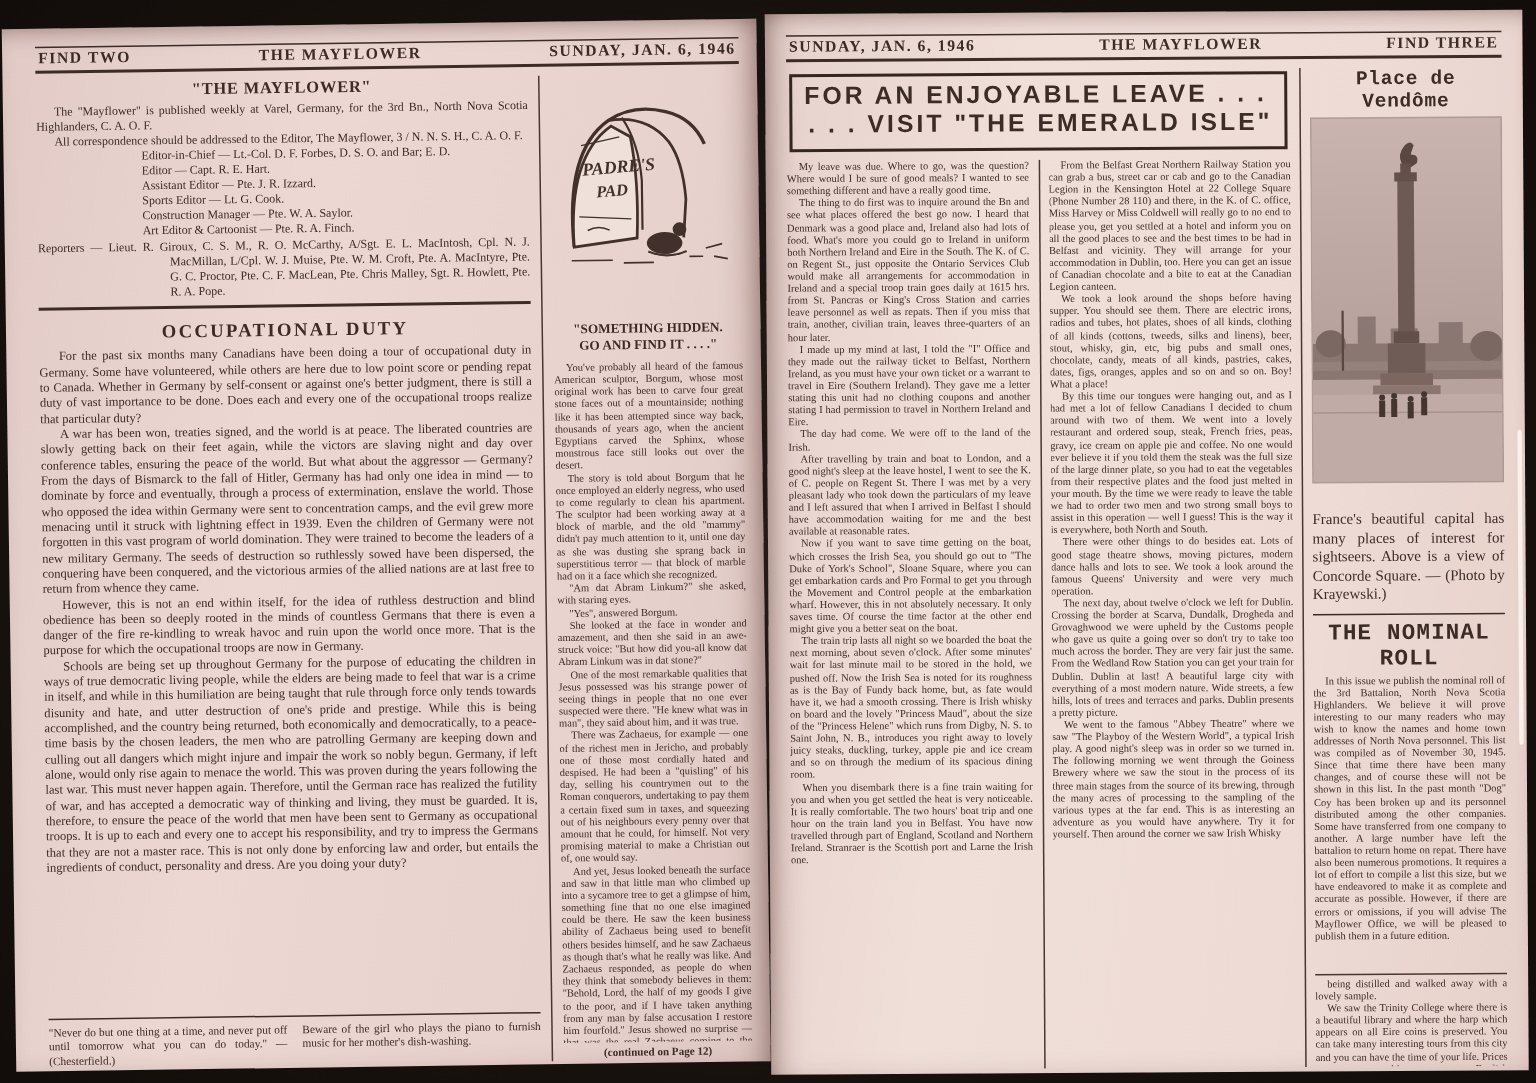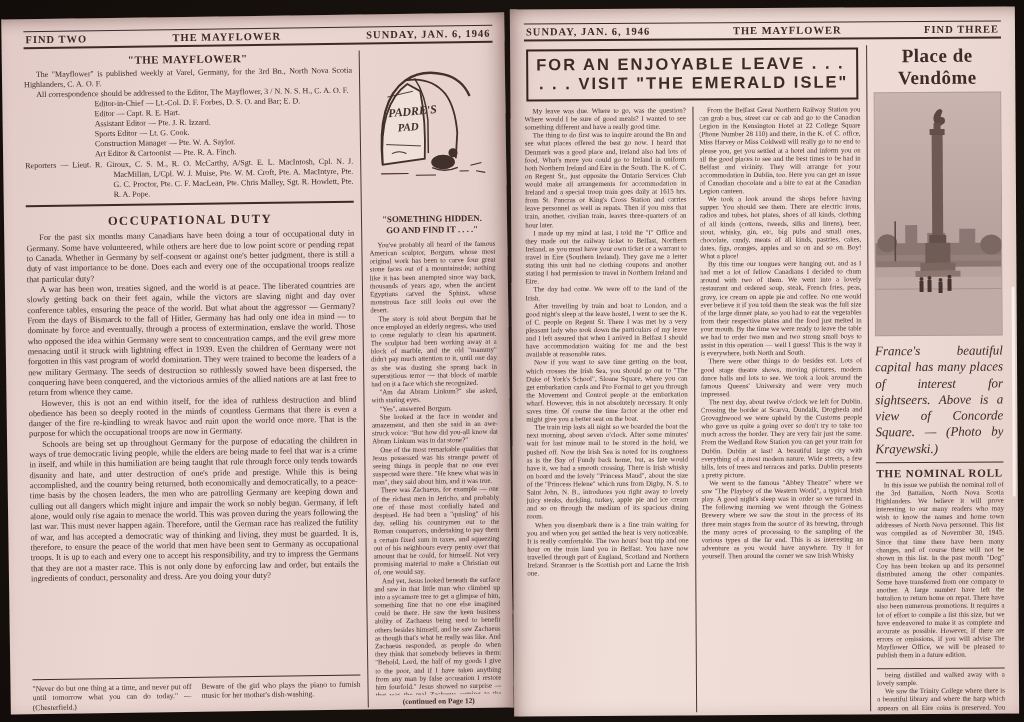--- a/index.html
+++ b/index.html
@@ -65,27 +65,27 @@
   .pg-body-right { display:flex; height:666px; }
   .main-right { width:336px; display:flex; flex-direction:column; }
   .headline-box { border:2.5px solid #35251f; padding:4px 8px 6px; margin:2px 2px 6px; }
   .headline-box .hl1 { font-family:"Liberation Sans", sans-serif; font-weight:bold; font-size:16.5px; letter-spacing:2px; }
   .headline-box .hl2 { font-family:"Liberation Sans", sans-serif; font-weight:bold; font-size:16.5px; letter-spacing:2px; text-align:right; }
   .two-cols { flex:1; display:flex; overflow:hidden; }
   .rcol { flex:1; overflow:hidden; }
   .vdiv { width:1px; background:#4a3631; margin:0 6px; }
 
   .sidebar { flex:1; display:flex; flex-direction:column; overflow:hidden; }
-  .sidebar h2 { font-family:Liberation Serif, serif; font-size:19px; letter-spacing:.5px; text-align:center; margin:0 0 4px; }
+  .sidebar h2 { font-family:Liberation Mono, monospace; font-size:13px; letter-spacing:.5px; text-align:center; margin:0 0 4px; }
   .photo { width:126px; height:242px; margin:0 auto; background:#bfaca8; box-shadow:0 0 0 1px rgba(60,40,35,.35); }
-  .caption { font-size:13px; line-height:1.25; text-align:justify; margin:8px 0 3px;font-style:italic; }
+  .caption { font-size:10px; line-height:1.25; text-align:justify; margin:20px 0 3px; }
   .sb-rule { border:none; border-top:1.5px solid #3c2b27; margin:2px 0 3px; }
-  .sidebar h3 { font-size:11px; letter-spacing:.8px; text-align:center; margin:1px 0 2px; }
+  .sidebar h3 { font-size:15px; letter-spacing:.8px; text-align:center; margin:1px 0 2px;font-family:Liberation Mono, monospace; }
   .bt-sb p, p.bt-sb { font-size:7px; line-height:1.16; text-align:justify; text-indent:8px; }
-  .sb-cont { flex:1; overflow:hidden; border-top:1px solid #4a3631; margin-top:9px; padding-top:2px; }
+  .sb-cont { flex:1; overflow:hidden; border-top:1px solid #4a3631; margin-top:21px; padding-top:2px; }
 </style>
 </head>
 <body>
 
 <div class="scene">
 
   <div class="page page-left">
     <div class="pg-header">
       <span>FIND TWO</span>
       <span>THE MAYFLOWER</span>
@@ -182,21 +182,21 @@
               <p>After travelling by train and boat to London, and a good night's sleep at the leave hostel, I went to see the K. of C. people on Regent St. There I was met by a very pleasant lady who took down the particulars of my leave and I left assured that when I arrived in Belfast I should have accommodation waiting for me and the best available at reasonable rates.</p>
               <p>Now if you want to save time getting on the boat, which crosses the Irish Sea, you should go out to "The Duke of York's School", Sloane Square, where you can get embarkation cards and Pro Formal to get you through the Movement and Control people at the embarkation wharf. However, this in not absolutely necessary. It only saves time. Of course the time factor at the other end might give you a better seat on the boat.</p>
               <p>The train trip lasts all night so we boarded the boat the next morning, about seven o'clock. After some minutes' wait for last minute mail to be stored in the hold, we pushed off. Now the Irish Sea is noted for its roughness as is the Bay of Fundy back home, but, as fate would have it, we had a smooth crossing. There is Irish whisky on board and the lovely "Princess Maud", about the size of the "Princess Helene" which runs from Digby, N. S. to Saint John, N. B., introduces you right away to lovely juicy steaks, duckling, turkey, apple pie and ice cream and so on through the medium of its spacious dining room.</p>
               <p>When you disembark there is a fine train waiting for you and when you get settled the heat is very noticeable. It is really comfortable. The two hours' boat trip and one hour on the train land you in Belfast. You have now travelled through part of England, Scotland and Northern Ireland. Stranraer is the Scottish port and Larne the Irish one.</p>
             </div>
           <div class="vdiv"></div>
           <div class="rcol bt-sb">
               <p>From the Belfast Great Northern Railway Station you can grab a bus, street car or cab and go to the Canadian Legion in the Kensington Hotel at 22 College Square (Phone Number 28 110) and there, in the K. of C. office, Miss Harvey or Miss Coldwell will really go to no end to please you, get you settled at a hotel and inform you on all the good places to see and the best times to be had in Belfast and vicinity. They will arrange for your accommodation in Dublin, too. Here you can get an issue of Canadian chocolate and a bite to eat at the Canadian Legion canteen.</p>
               <p>We took a look around the shops before having supper. You should see them. There are electric irons, radios and tubes, hot plates, shoes of all kinds, clothing of all kinds (cottons, tweeds, silks and linens), beer, stout, whisky, gin, etc, big pubs and small ones, chocolate, candy, meats of all kinds, pastries, cakes, dates, figs, oranges, apples and so on and so on. Boy! What a place!</p>
               <p>By this time our tongues were hanging out, and as I had met a lot of fellow Canadians I decided to chum around with two of them. We went into a lovely restaurant and ordered soup, steak, French fries, peas, gravy, ice cream on apple pie and coffee. No one would ever believe it if you told them the steak was the full size of the large dinner plate, so you had to eat the vegetables from their respective plates and the food just melted in your mouth. By the time we were ready to leave the table we had to order two men and two strong small boys to assist in this operation — well I guess! This is the way it is everywhere, both North and South.</p>
-              <p>There were other things to do besides eat. Lots of good stage theatre shows, moving pictures, modern dance halls and lots to see. We took a look around the famous Queens' University and were very much impressed.</p>
+              <p>There were other things to do besides eat. Lots of good stage theatre shows, moving pictures, modern dance halls and lots to see. We took a look around the famous Queens' University and were very much operation.</p>
               <p>The next day, about twelve o'clock we left for Dublin. Crossing the border at Scarva, Dundalk, Drogheda and Grovaghwood we were upheld by the Customs people who gave us quite a going over so don't try to take too much across the border. They are very fair just the same. From the Wedland Row Station you can get your train for Dublin. Dublin at last! A beautiful large city with everything of a most modern nature. Wide streets, a few hills, lots of trees and terraces and parks. Dublin presents a pretty picture.</p>
               <p>We went to the famous "Abbey Theatre" where we saw "The Playboy of the Western World", a typical Irish play. A good night's sleep was in order so we turned in. The following morning we went through the Goiness Brewery where we saw the stout in the process of its three main stages from the source of its brewing, through the many acres of processing to the sampling of the various types at the far end. This is as interesting an adventure as you would have anywhere. Try it for yourself. Then around the corner we saw Irish Whisky</p>
             </div>
         </div>
       </div>
       <div class="vdiv"></div>
       <div class="sidebar">
         <h2>Place de Vendôme</h2>
         <div class="photo">
           <svg width="126" height="242" viewBox="0 0 126 242">

